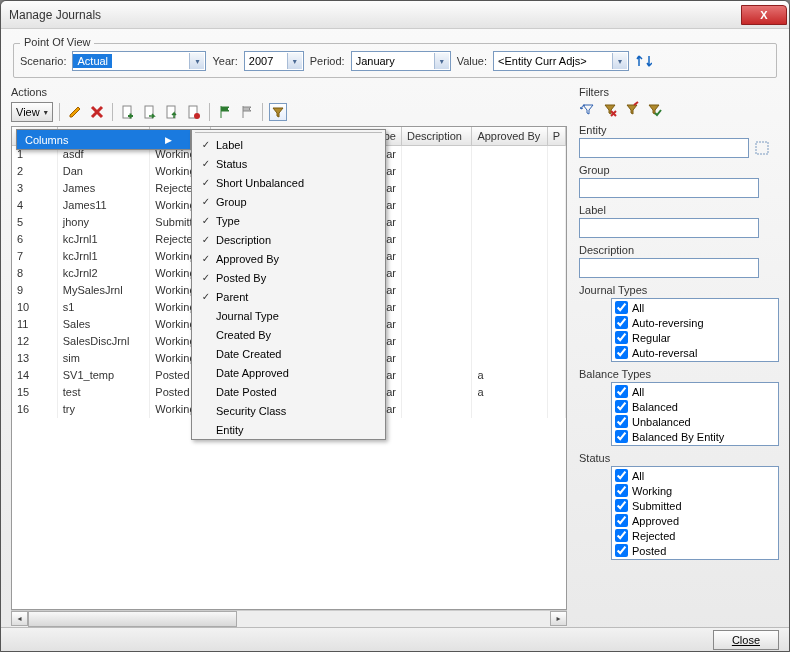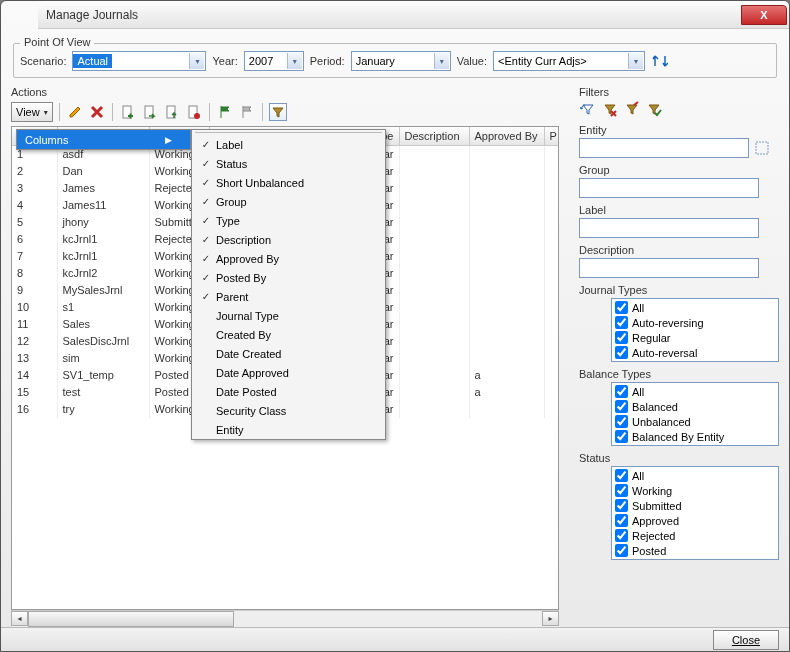--- a/index.html
+++ b/index.html
@@ -15,21 +15,20 @@
   position: relative;
 }
 
 .titlebar {
   height: 28px;
   background: linear-gradient(to bottom, #fdfdfd, #e4e4e4);
   border-bottom: 1px solid #ccc;
   border-radius: 6px 6px 0 0;
   display: flex; align-items: center;
   padding: 0 2px 0 8px;
-  margin-left: 37px;
 }
 .titlebar .title { flex: 1; font-size: 12px; color: #333; }
 .close-btn {
   width: 46px; height: 20px;
   background: linear-gradient(to bottom, #e57373, #c62828);
   border: 1px solid #8e1e1e;
   border-radius: 0 4px 0 0;
   color: #fff;
   display: flex; align-items: center; justify-content: center;
   font-size: 11px; font-weight: bold;
@@ -76,21 +75,21 @@
 
 .icon-btn {
   width: 18px; height: 18px;
   display: inline-flex; align-items: center; justify-content: center;
   cursor: pointer;
 }
 
 .cols {
   flex: 1;
   display: flex;
-  gap: 20px;
+  gap: 12px;
   min-height: 0;
 }
 
 .left-col { flex: 1; display: flex; flex-direction: column; min-width: 0; }
 .right-col { width: 200px; display: flex; flex-direction: column; }
 
 .section-label { font-size: 11px; color: #333; margin-bottom: 2px; }
 
 .toolbar {
   display: flex; align-items: center; gap: 4px;
@@ -246,21 +245,21 @@
         <div class="select-box" style="width:60px">
           <span class="val">2007</span>
           <span class="arrow">▾</span>
         </div>
         <label>Period:</label>
         <div class="select-box" style="width:100px">
           <span class="val">January</span>
           <span class="arrow">▾</span>
         </div>
         <label>Value:</label>
-        <div class="select-box" style="width:152px">
+        <div class="select-box" style="width:136px">
           <span class="val">&lt;Entity Curr Adjs&gt;</span>
           <span class="arrow">▾</span>
         </div>
         <span class="icon-btn">
           <svg width="16" height="14" viewBox="0 0 16 14">
               <path d="M3 2 v10 M3 2 l3 3 M3 2 l-2 3 M13 12 v-10 M13 12 l3-3 M13 12 l-2-3" stroke="#1565c0" stroke-width="1.5" fill="none"></path>
             </svg>
         </span>
       </div>
     </fieldset>

